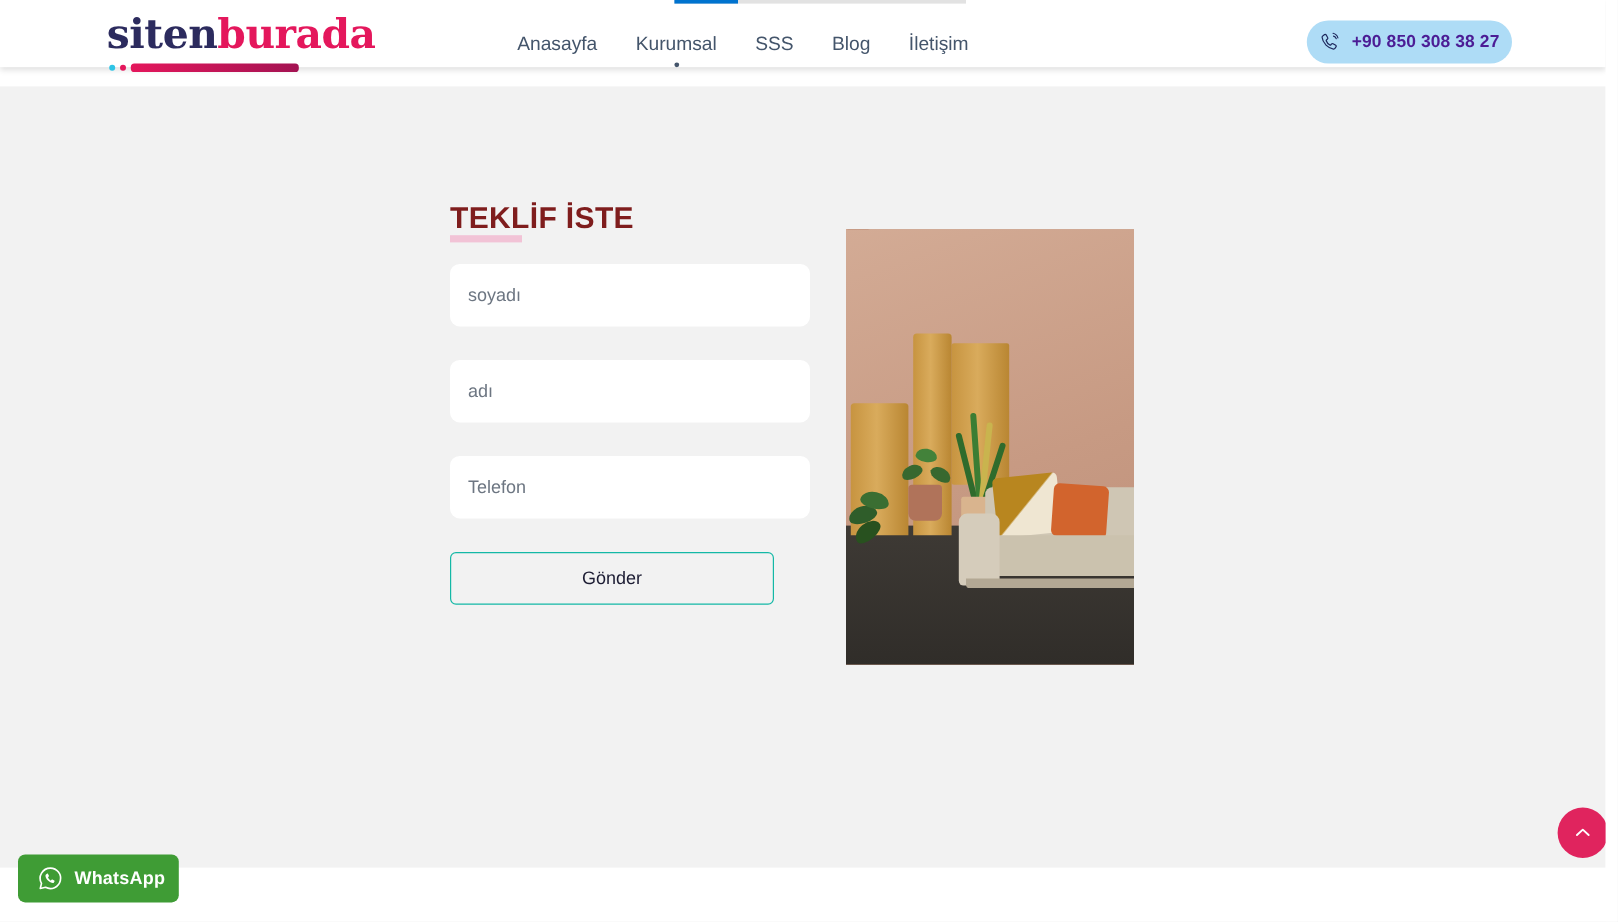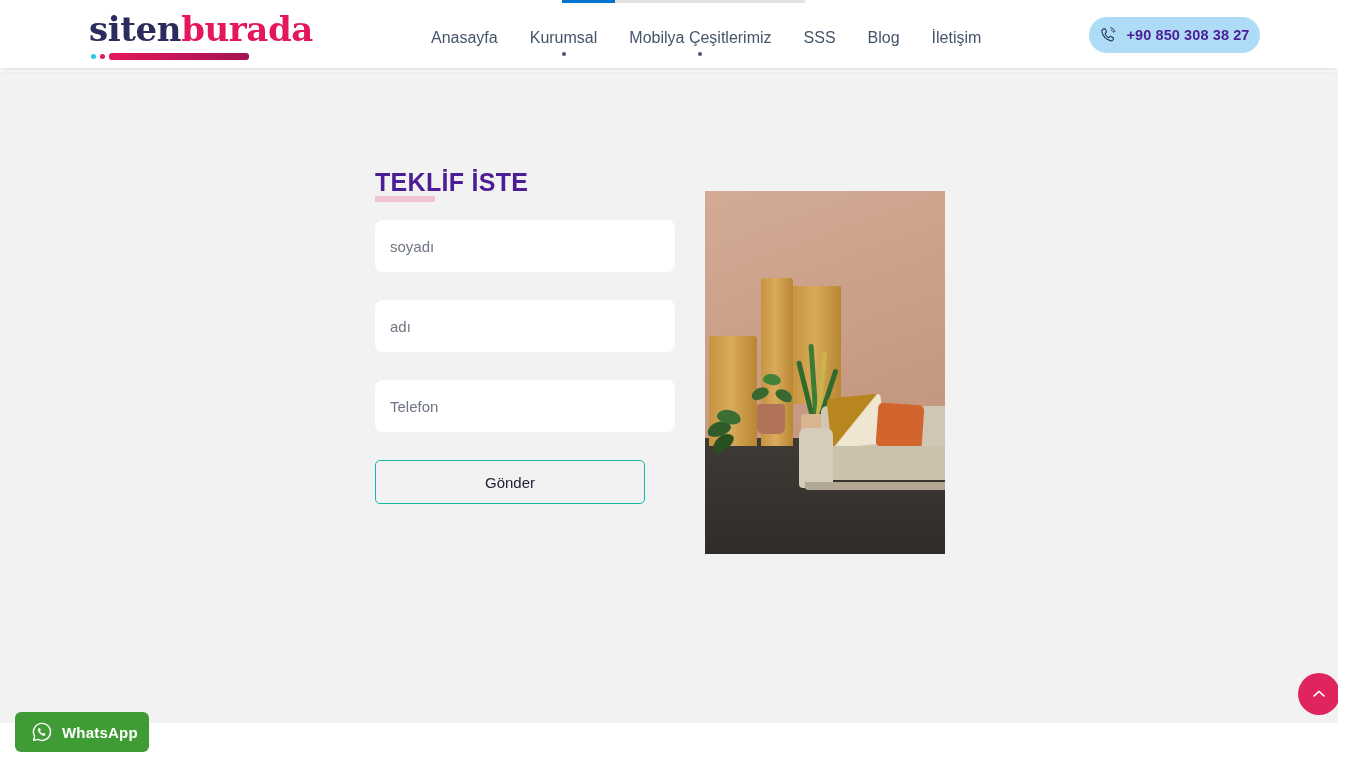--- a/index.html
+++ b/index.html
@@ -30,21 +30,21 @@
     height: 100%;
     width: 53px;
     background: #0073cf;
   }
 
   
   #site-header {
     position: absolute;
     top: 0; left: 0;
     width: 1338px;
-    height: 68px;
+    height: 56px;
     background: #ffffff;
     box-shadow: 0 2px 5px rgba(0,0,0,0.13);
     z-index: 50;
   }
 
   
   #logo {
     position: absolute;
     left: 89px;
     top: 9px;
@@ -153,21 +153,21 @@
     background: #f2f2f2;
   }
 
   
   #form-heading {
     position: absolute;
     left: 375px;
     top: 95px;
     font-size: 25px;
     font-weight: 700;
-    color: #4c1d95;
+    color: #7f1d1d;
     letter-spacing: 0.3px;
     line-height: 30px;
   }
   #heading-underline {
     position: absolute;
     left: 375px;
     top: 124px;
     width: 60px;
     height: 6px;
     background: #f2c3d6;
@@ -391,21 +391,20 @@
     <div id="logo-underline">
       <span class="logo-dot cyan"></span>
       <span class="logo-dot pink"></span>
       <span id="logo-bar"></span>
     </div>
   </a>
 
   <nav id="main-nav">
     <a class="nav-item" href="#"><span>Anasayfa</span></a>
     <a class="nav-item" href="#"><span>Kurumsal</span><span class="nav-dot"></span></a>
-    <a class="nav-item" href="#"><span>Mobilya Çeşitlerimiz</span><span class="nav-dot"></span></a>
     <a class="nav-item" href="#"><span>SSS</span></a>
     <a class="nav-item" href="#"><span>Blog</span></a>
     <a class="nav-item" href="#"><span>İletişim</span></a>
   </nav>
 
   <a id="phone-button" href="#">
     <svg width="19" height="19" viewBox="0 0 24 24" fill="none">
       <path d="M6.2 3.5c.5-.3 1.2-.1 1.5.4l1.6 2.8c.3.5.2 1.1-.2 1.5l-1.1 1c-.2.2-.3.5-.2.8.5 1.4 1.9 3.4 3.9 4.6.3.2.6.1.8-.1l1-1.1c.4-.4 1-.5 1.5-.2l2.8 1.6c.5.3.7 1 .4 1.5l-1 1.6c-.4.6-1.1 1-1.8.9-2.2-.2-5.3-1.6-7.8-4.1C5.1 11.9 3.7 8.8 3.5 6.6c-.1-.7.3-1.4.9-1.8l1.8-1.3z" stroke="#1f2a5e" stroke-width="1.3" stroke-linejoin="round"></path>
       <path d="M15.5 5.2c1.3.4 2.4 1.4 2.9 2.7" stroke="#1f2a5e" stroke-width="1.2" stroke-linecap="round"></path>
       <path d="M15 2.2c2.4.5 4.4 2.4 5.1 4.8" stroke="#1f2a5e" stroke-width="1.2" stroke-linecap="round"></path>

